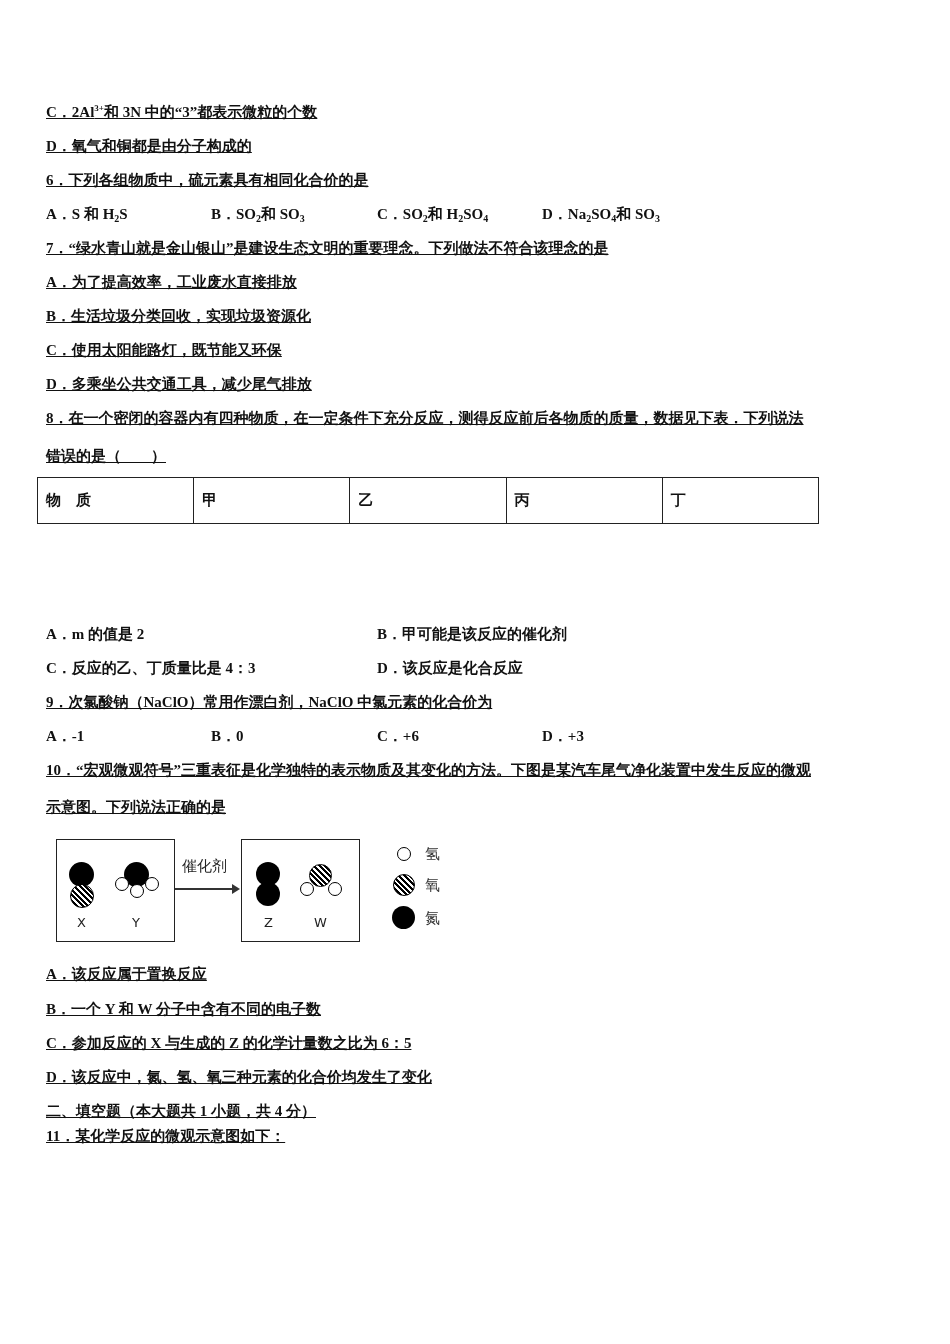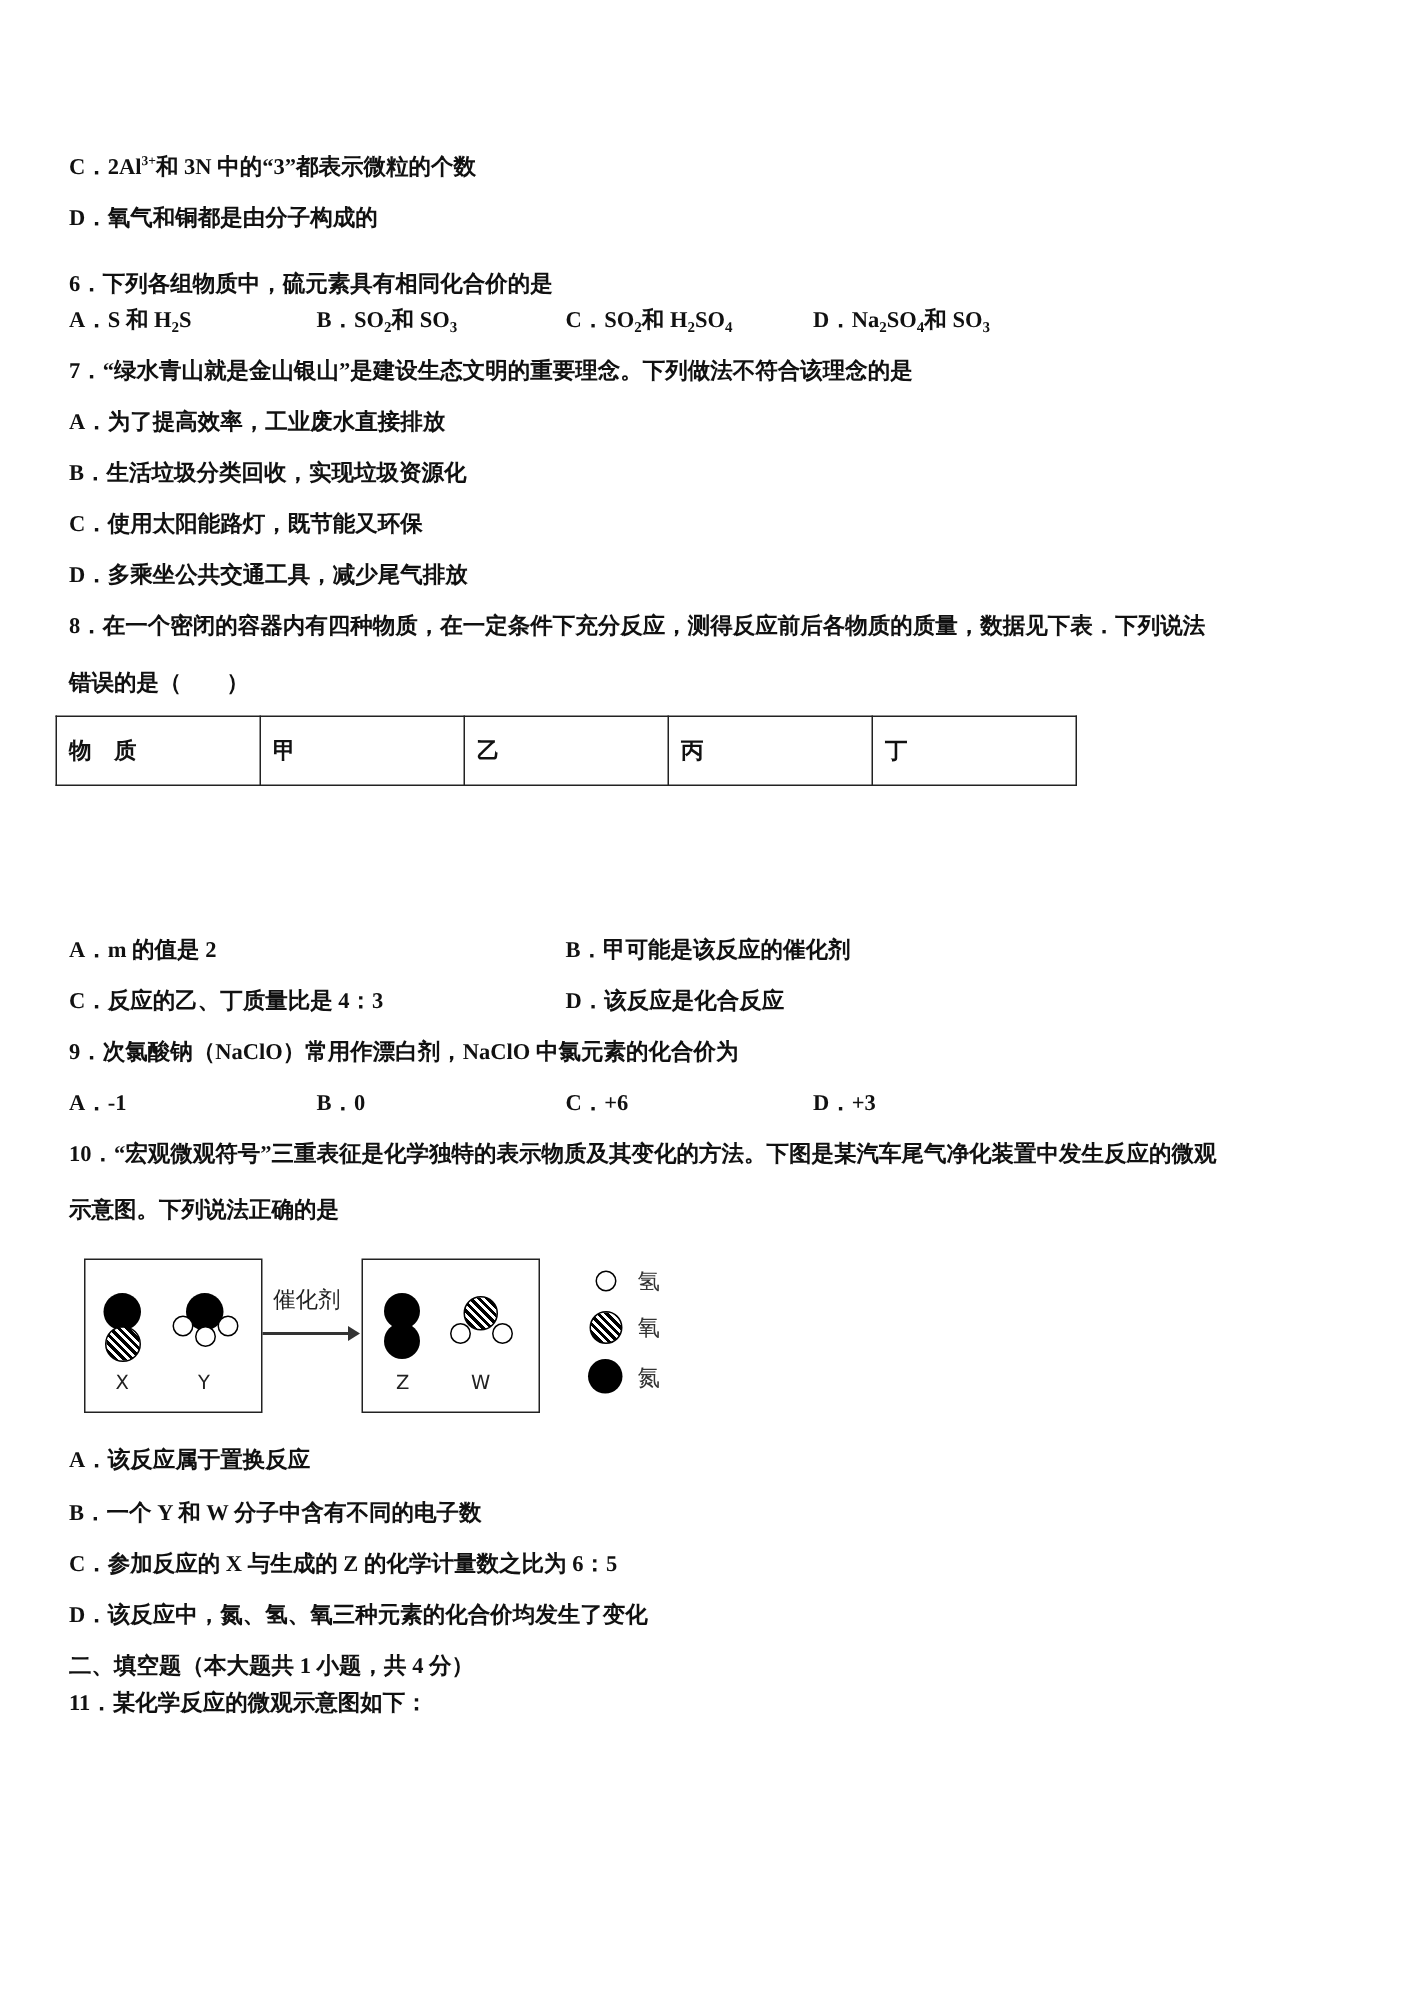--- a/index.html
+++ b/index.html
@@ -2,28 +2,28 @@
 <html><head>
 <meta charset="utf-8">
 <style>
   html, body { margin: 0; padding: 0; background: #ffffff; }
   body {
     width: 950px; height: 1344px; position: relative; overflow: hidden;
     font-family: "Liberation Serif", "DejaVu Serif", serif;
     color: #111; font-weight: bold;
   }
   .line {
-    position: absolute; left: 46px; font-size: 15px; line-height: 20px; white-space: nowrap;
+    position: absolute; left: 46px; font-size: 15px; line-height: 20px; white-space: nowrap; text-decoration: underline;
   }
   .opt-row { position: absolute; left: 46px; font-size: 15px; line-height: 20px; white-space: nowrap; }
   .opt-row span.cell { position: absolute; top: 0; white-space: nowrap; }
   sub { font-size: 10px; vertical-align: -3px; line-height: 0; }
   sup { font-size: 9px; vertical-align: 6px; line-height: 0; }
   table.data {
-    position: absolute; left: 37px; top: 477px; width: 681px; border-collapse: collapse;
+    position: absolute; left: 37px; top: 477px; width: 782px; border-collapse: collapse;
     font-size: 15px;
   }
   table.data td {
     border: 1.5px solid #222; height: 45px; padding: 0 0 0 8px; vertical-align: middle;
     width: 20%;
   }
   .diagram { position: absolute; left: 56px; top: 839px; width: 400px; height: 105px; }
   .box { position: absolute; border: 1.5px solid #222; background: #fff; }
   .atom { position: absolute; border-radius: 50%; box-sizing: border-box; }
   .atom.n { background: #000; }
@@ -33,21 +33,21 @@
   .mol-label { position: absolute; font-family: "DejaVu Sans", sans-serif; font-weight: normal; font-size: 13px; color: #222; }
   .legend-label { position: absolute; font-family: "DejaVu Sans", sans-serif; font-weight: normal; font-size: 15px; color: #333; }
   .cat-label { position: absolute; font-family: Liberation Sans, sans-serif; font-weight: normal; font-size: 15px; color: #222; }
 </style>
 </head>
 <body>
 
 <div class="line" style="top:102px"><span>C．2Al</span><sup>3+</sup><span>和 3N 中的“3”都表示微粒的个数</span></div>
 <div class="line" style="top:136px">D．氧气和铜都是由分子构成的</div>
 
-<div class="line" style="top:180px">6．下列各组物质中，硫元素具有相同化合价的是</div>
+<div class="line" style="top:170px">6．下列各组物质中，硫元素具有相同化合价的是</div>
 <div class="opt-row" style="top:204px; width:860px; height:20px">
   <span class="cell" style="left:0"><span>A．S 和 H</span><sub>2</sub><span>S</span></span>
   <span class="cell" style="left:165px"><span>B．SO</span><sub>2</sub><span>和 SO</span><sub>3</sub></span>
   <span class="cell" style="left:331px"><span>C．SO</span><sub>2</sub><span>和 H</span><sub>2</sub><span>SO</span><sub>4</sub></span>
   <span class="cell" style="left:496px"><span>D．Na</span><sub>2</sub><span>SO</span><sub>4</sub><span>和 SO</span><sub>3</sub></span>
 </div>
 
 <div class="line" style="top:238px">7．“绿水青山就是金山银山”是建设生态文明的重要理念。下列做法不符合该理念的是</div>
 <div class="line" style="top:272px">A．为了提高效率，工业废水直接排放</div>
 <div class="line" style="top:306px">B．生活垃圾分类回收，实现垃圾资源化</div>

